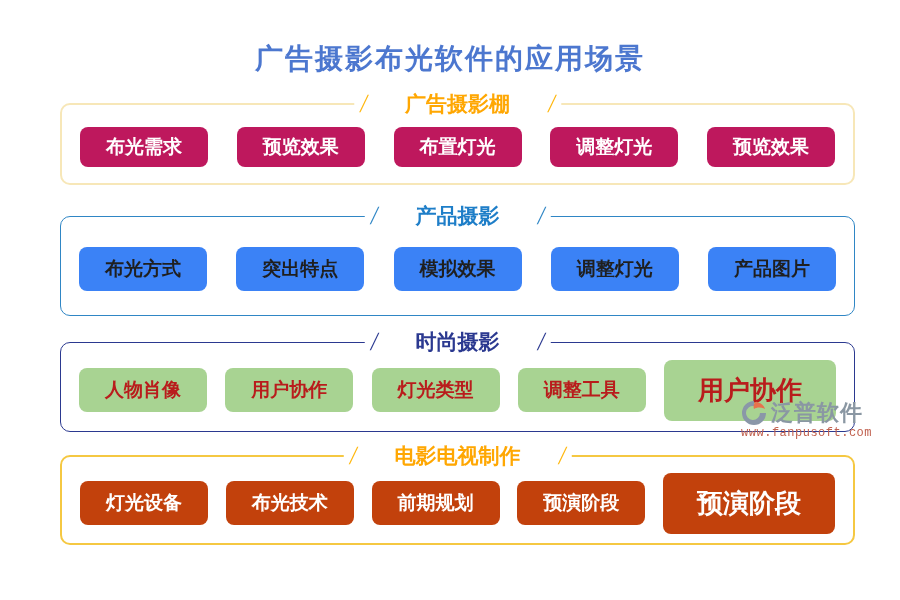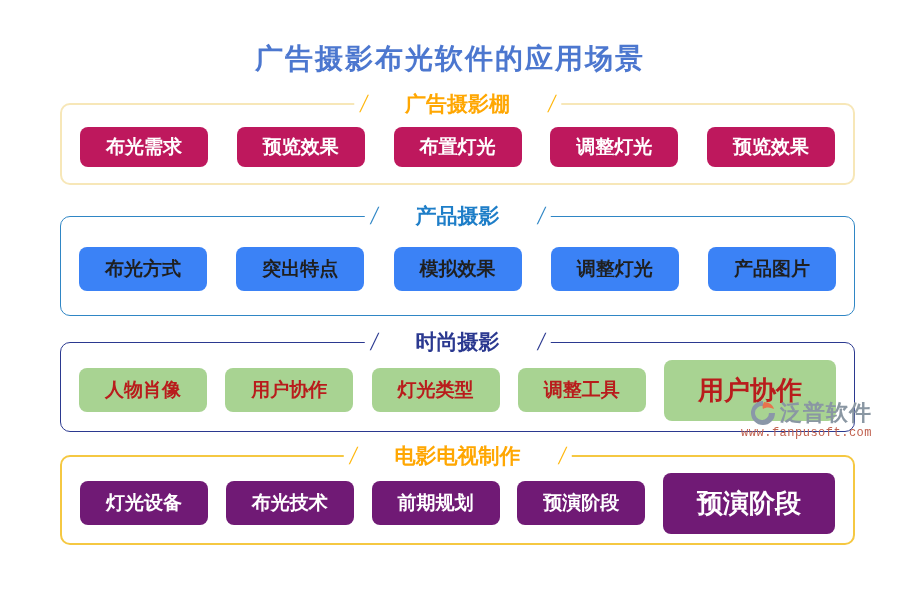--- a/index.html
+++ b/index.html
@@ -40,27 +40,27 @@
     height:100%; padding:10px 18px 4px 18px;
   }
   .btn {
     border:none; border-radius:8px; cursor:pointer;
     font-family:"Liberation Serif","DejaVu Serif",serif;
     font-size:19px; font-weight:bold; padding:7px 26px; white-space:nowrap;
   }
   .sec1 .btn { background:#be185d; color:#ffffff; }
   .sec2 .btn { background:#3b82f6; color:#1f1f1f; padding:9px 26px; }
   .sec3 .btn { background:#a8d392; color:#b91c1c; padding:9px 26px; }
-  .sec4 .btn { background:#701a75; color:#ffffff; padding:9px 26px; }
+  .sec4 .btn { background:#c2410c; color:#ffffff; padding:9px 26px; }
   .btn-lg { font-size:26px; padding:13px 34px !important; }
 
   .footer {
     position:absolute; right:28px; bottom:12px; text-align:right;
   }
-  .brand-line { display:flex; align-items:center; justify-content:flex-end; gap:4px; }
+  .brand-line { display:flex; align-items:center; justify-content:flex-start; gap:4px; }
   .brand-name { font-size:22px; font-weight:bold; color:#8a97a3; letter-spacing:1px; }
   .brand-url  { font-size:12px; color:#c0604e; margin-top:-2px; letter-spacing:0.5px;
                 font-family:Liberation Mono, monospace; }
 </style>
 </head>
 <body>
 
 <div class="stage">
 
   <div class="page-title">广告摄影布光软件的应用场景</div>

